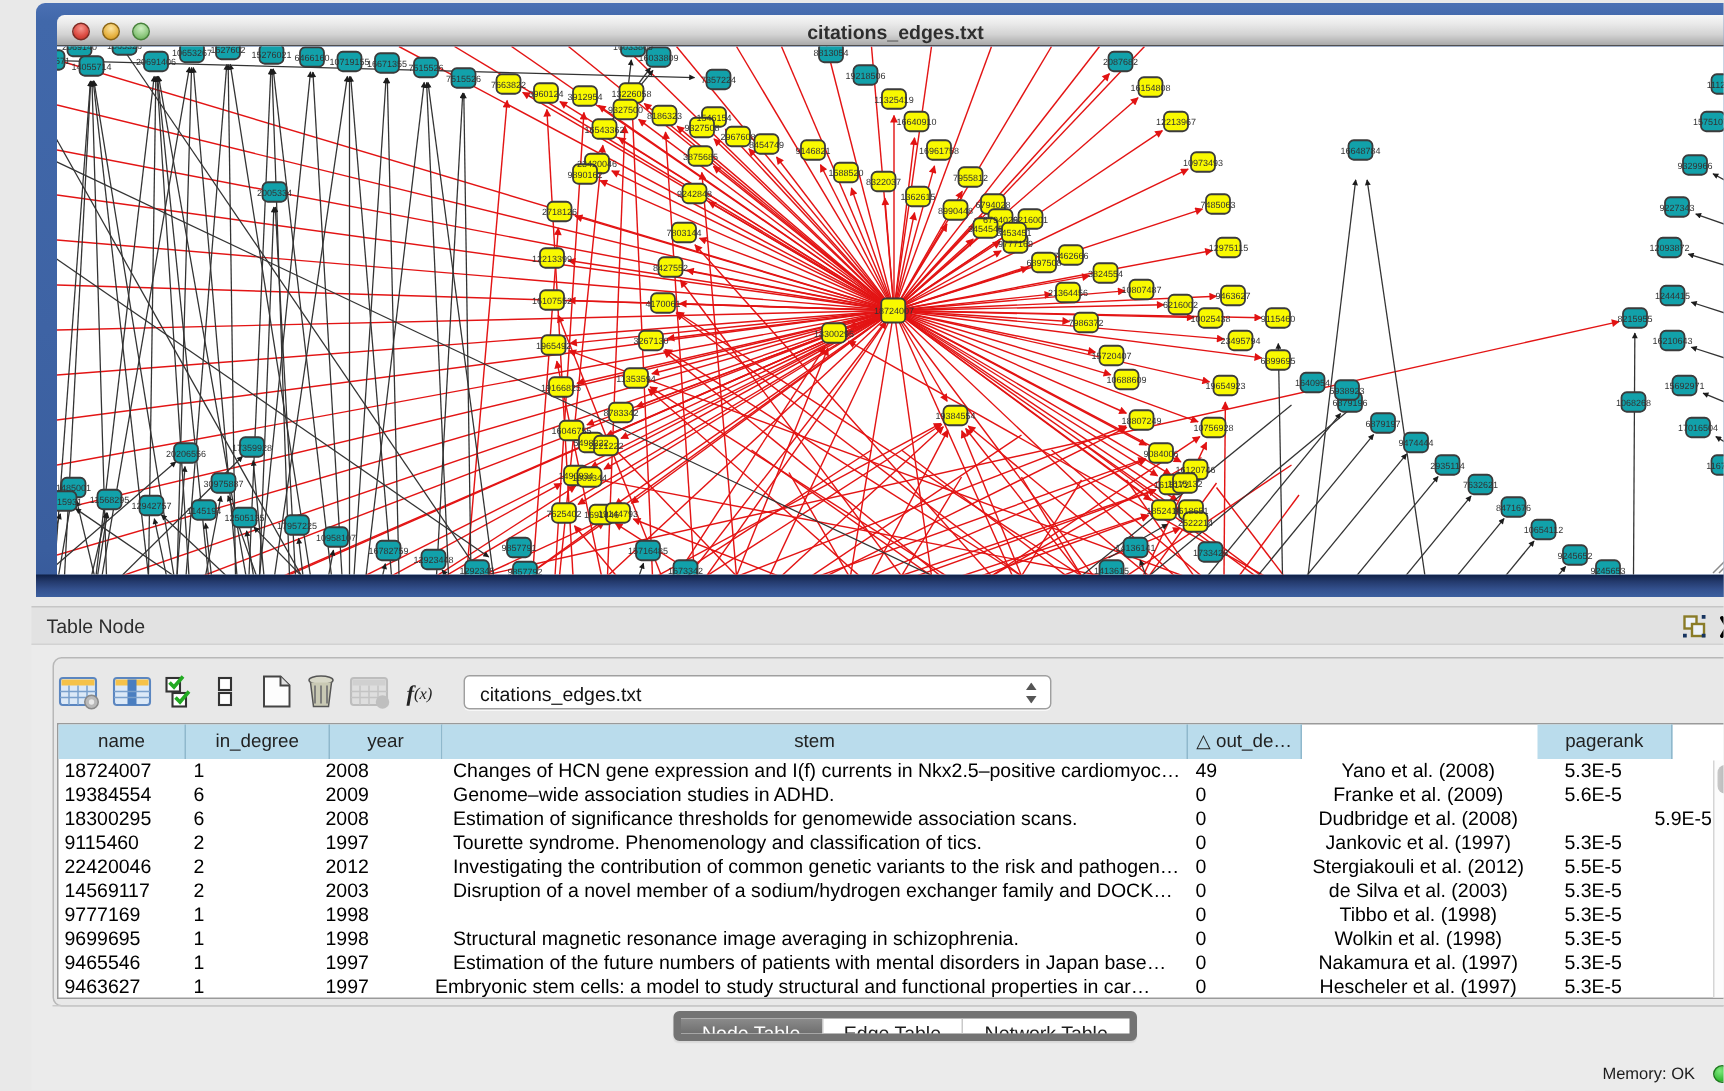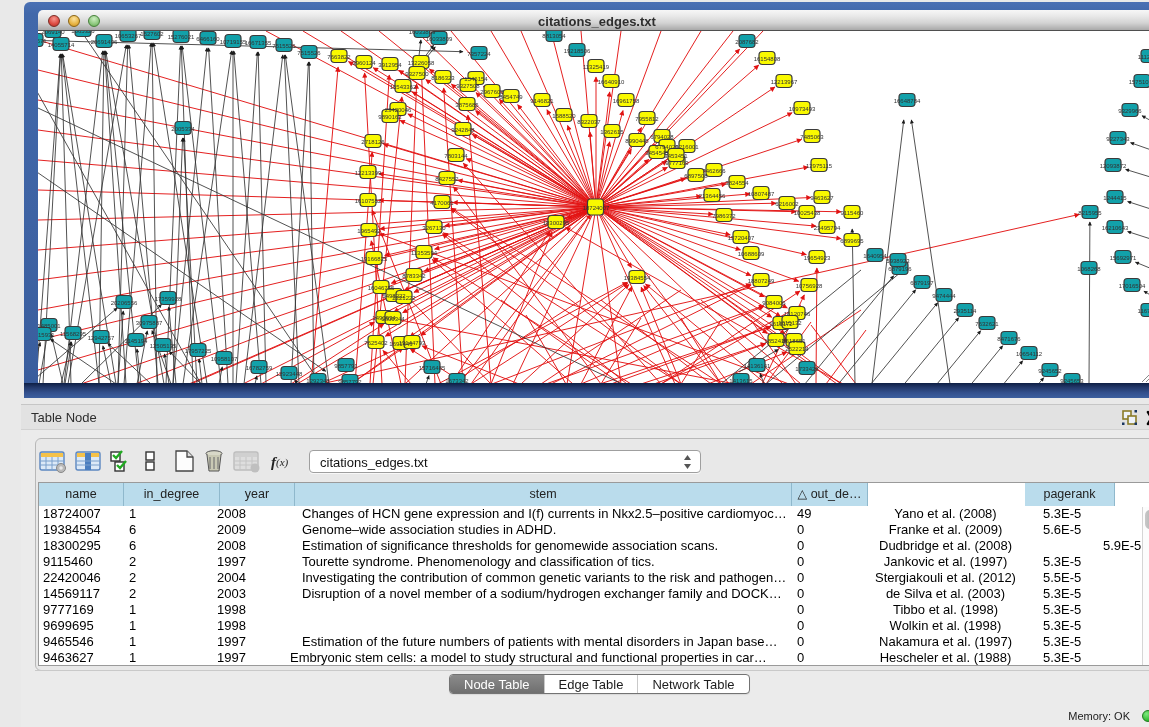--- a/index.html
+++ b/index.html
@@ -26,21 +26,21 @@
 #tablewrap { position:absolute; left:17px; top:52px; width:1120px; height:184px; background:#fff;
   border:1px solid #9a9a9a; }
 .hcell { position:absolute; top:0; height:23px; background:#badcec; border-right:1px solid #8fb8cc;
   font-size:12.5px; color:#222; text-align:center; line-height:23px; }
 .row { position:absolute; left:0; width:1120px; height:16px; font-size:13px; color:#000; }
 .row span { position:absolute; top:0; line-height:16px; white-space:nowrap; }
 .row .ctr { text-align:center; }
 #vscroll { position:absolute; left:1103px; top:24px; width:15px; height:158px; background:#fcfcfc; border-left:1px solid #d5d5d5; }
 #vthumb { position:absolute; left:2px; top:3px; width:10px; height:19px; background:linear-gradient(90deg,#c9c9c9,#ababab); border-radius:6px; }
 #footline { position:absolute; left:14px; top:240px; width:1122px; height:1px; background:#c9c9c9; }
-#tabs { position:absolute; left:428px; top:244px; height:20px; border:1px solid #737373; border-radius:4px;
+#tabs { position:absolute; left:428px; top:244px; height:20px; border:5px solid #737373; border-radius:4px;
   background:#fff; display:flex; overflow:hidden; box-shadow:0 1px 1px rgba(0,0,0,.08); }
 #tabs .seg { font-size:13px; color:#1d1d1d; padding:0 14px; line-height:19px; }
 #tabs .sel { background:linear-gradient(180deg,#8b8b8b,#6f6f6f); color:#fff; }
 #tabs .seg + .seg { border-left:1px solid #c9c9c9; }
 #memok { position:absolute; right:40px; top:280px; font-size:11px; color:#1c1c1c; }
 #memdot { position:absolute; right:16px; top:280px; width:12px; height:12px; border-radius:50%;
   background:radial-gradient(circle at 35% 30%,#7ee87e,#2eb82e 70%); border:1px solid #1f7a1f; }
 #rightedge { position:absolute; right:0; top:399px; width:3px; height:328px; background:#dcdcdc; border-left:1px solid #bdbdbd; }
 </style></head>
 <body>
@@ -759,21 +759,21 @@
           <span style="left:108px">2</span>
           <span style="left:196px">1997</span>
           <span style="left:281px">Tourette syndrome. Phenomenology and classification of tics.</span>
           <span style="left:776px">0</span>
           <span class="ctr" style="left:846px;width:157px">Jankovic et al. (1997)</span>
           <span style="left:1022px">5.3E-5</span>
         </div>
 <div class="row" style="top:140px">
           <span style="left:22px">22420046</span>
           <span style="left:108px">2</span>
-          <span style="left:196px">2004</span>
+          <span style="left:196px">2012</span>
           <span style="left:281px">Investigating the contribution of common genetic variants to the risk and pathogen…</span>
           <span style="left:776px">0</span>
           <span class="ctr" style="left:846px;width:157px">Stergiakouli et al. (2012)</span>
           <span style="left:1022px">5.5E-5</span>
         </div>
 <div class="row" style="top:156px">
           <span style="left:22px">14569117</span>
           <span style="left:108px">2</span>
           <span style="left:196px">2003</span>
           <span style="left:281px">Disruption of a novel member of a sodium/hydrogen exchanger family and DOCK…</span>
@@ -786,40 +786,41 @@
           <span style="left:108px">1</span>
           <span style="left:196px">1998</span>
           <span style="left:776px">0</span>
           <span class="ctr" style="left:846px;width:157px">Tibbo et al. (1998)</span>
           <span style="left:1022px">5.3E-5</span>
         </div>
 <div class="row" style="top:188px">
           <span style="left:22px">9699695</span>
           <span style="left:108px">1</span>
           <span style="left:196px">1998</span>
+          <span style="left:281px">Structural magnetic resonance image averaging in schizophrenia.</span>
           <span style="left:776px">0</span>
           <span class="ctr" style="left:846px;width:157px">Wolkin et al. (1998)</span>
           <span style="left:1022px">5.3E-5</span>
         </div>
 <div class="row" style="top:204px">
           <span style="left:22px">9465546</span>
           <span style="left:108px">1</span>
           <span style="left:196px">1997</span>
           <span style="left:281px">Estimation of the future numbers of patients with mental disorders in Japan base…</span>
           <span style="left:776px">0</span>
           <span class="ctr" style="left:846px;width:157px">Nakamura et al. (1997)</span>
           <span style="left:1022px">5.3E-5</span>
         </div>
 <div class="row" style="top:220px">
           <span style="left:22px">9463627</span>
           <span style="left:108px">1</span>
           <span style="left:196px">1997</span>
           <span style="left:269px">Embryonic stem cells: a model to study structural and functional properties in car…</span>
           <span style="left:776px">0</span>
-          <span class="ctr" style="left:846px;width:157px">Hescheler et al. (1988)</span>
+          <span class="ctr" style="left:846px;width:157px">Hescheler et al. (1997)</span>
           <span style="left:1022px">5.3E-5</span>
         </div>
   </div>
   <div id="footline"></div>
   <div id="tabs">
     <div class="seg sel">Node Table</div>
     <div class="seg">Edge Table</div>
     <div class="seg">Network Table</div>
   </div>
   <div id="memok">Memory: OK</div>

